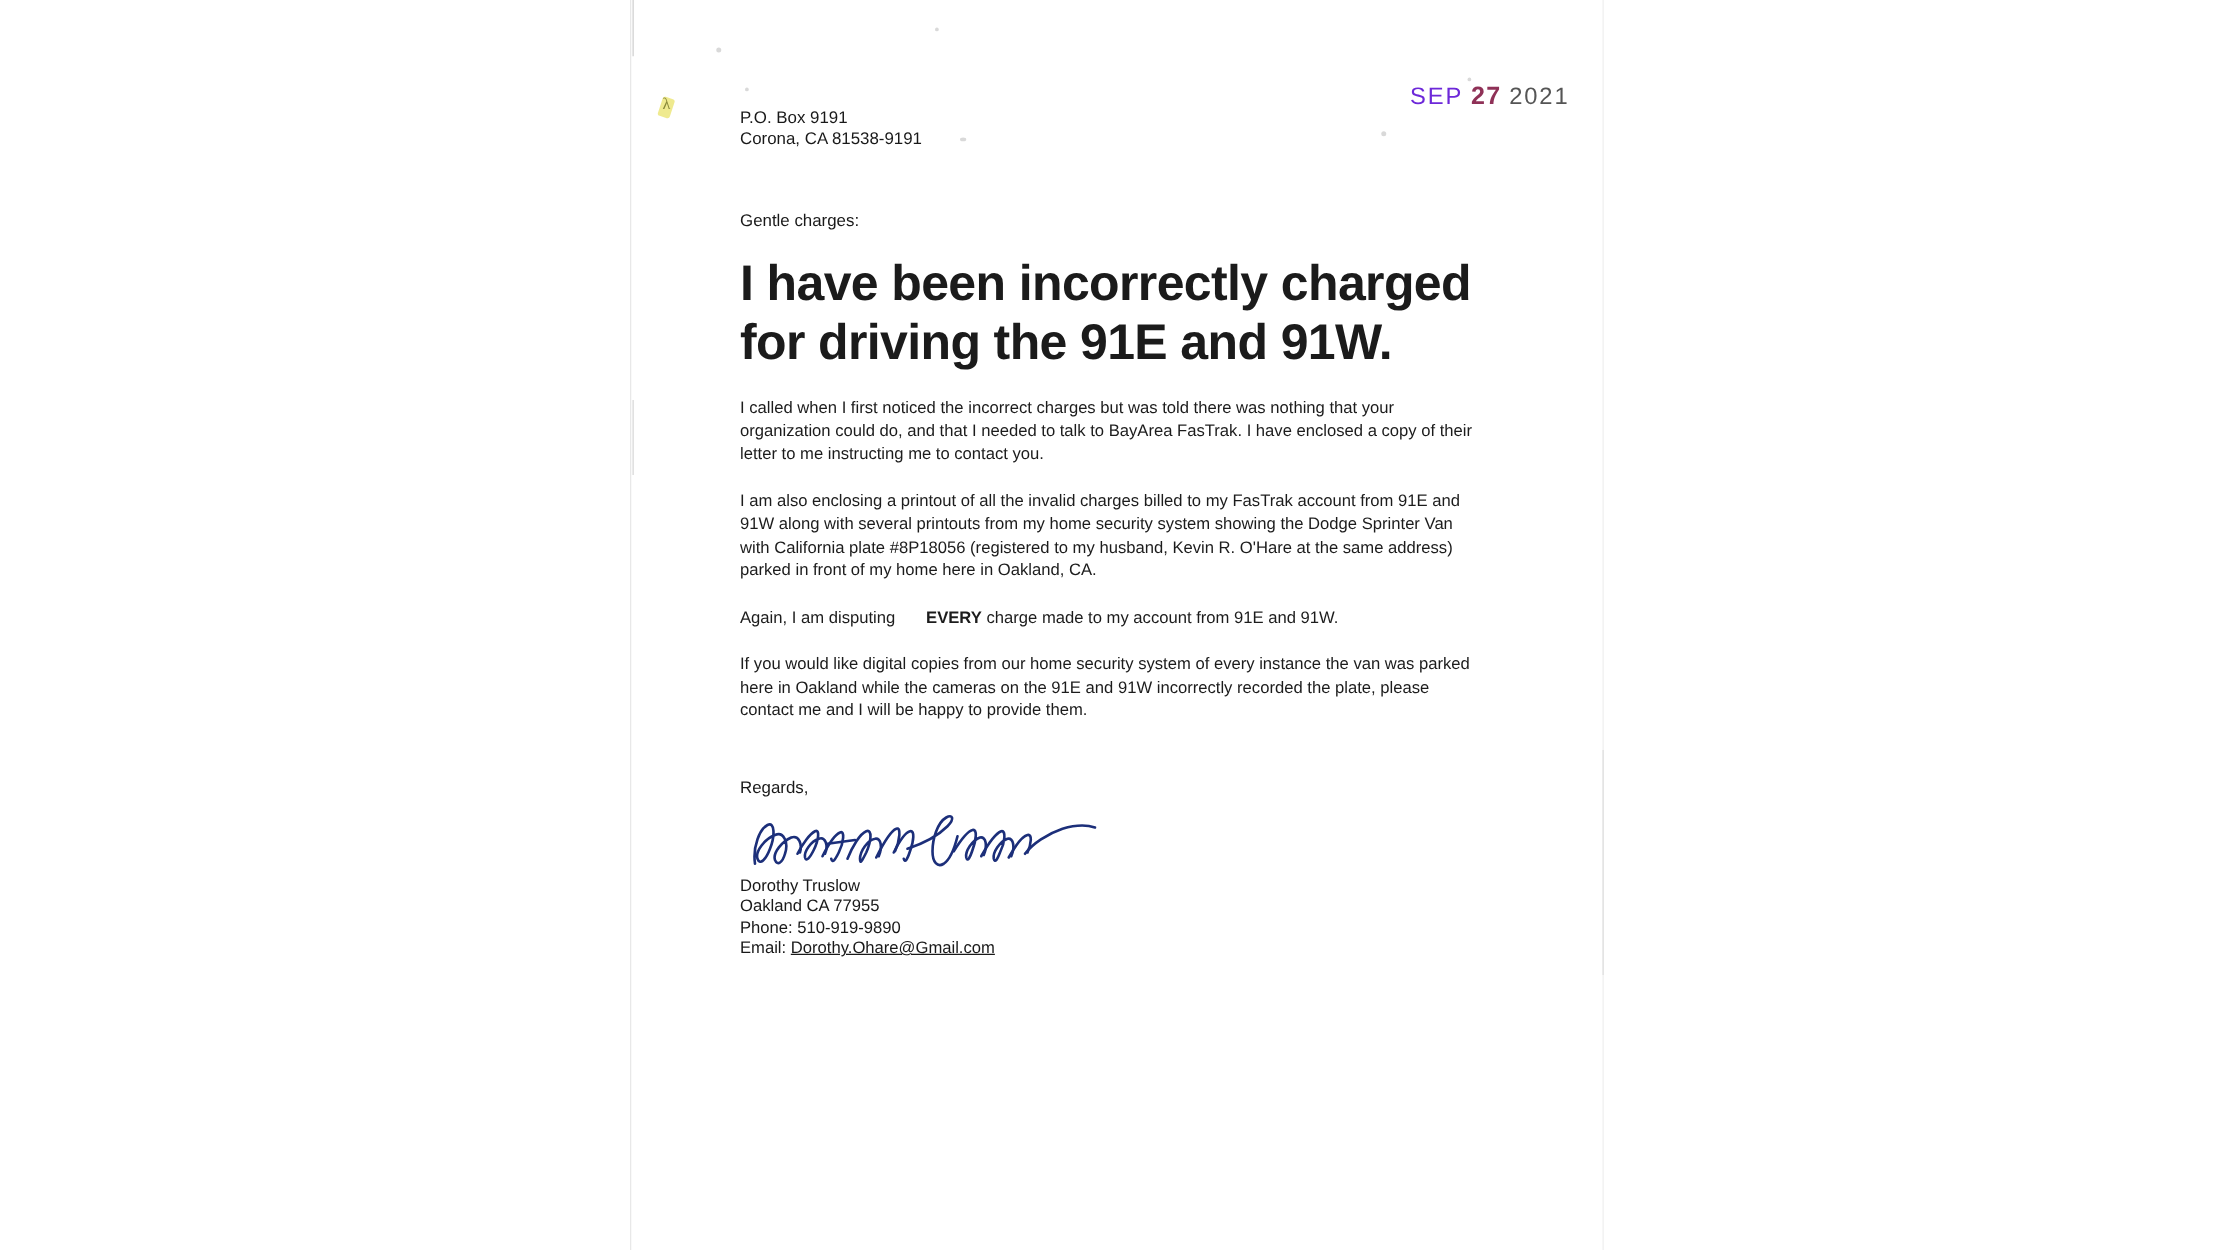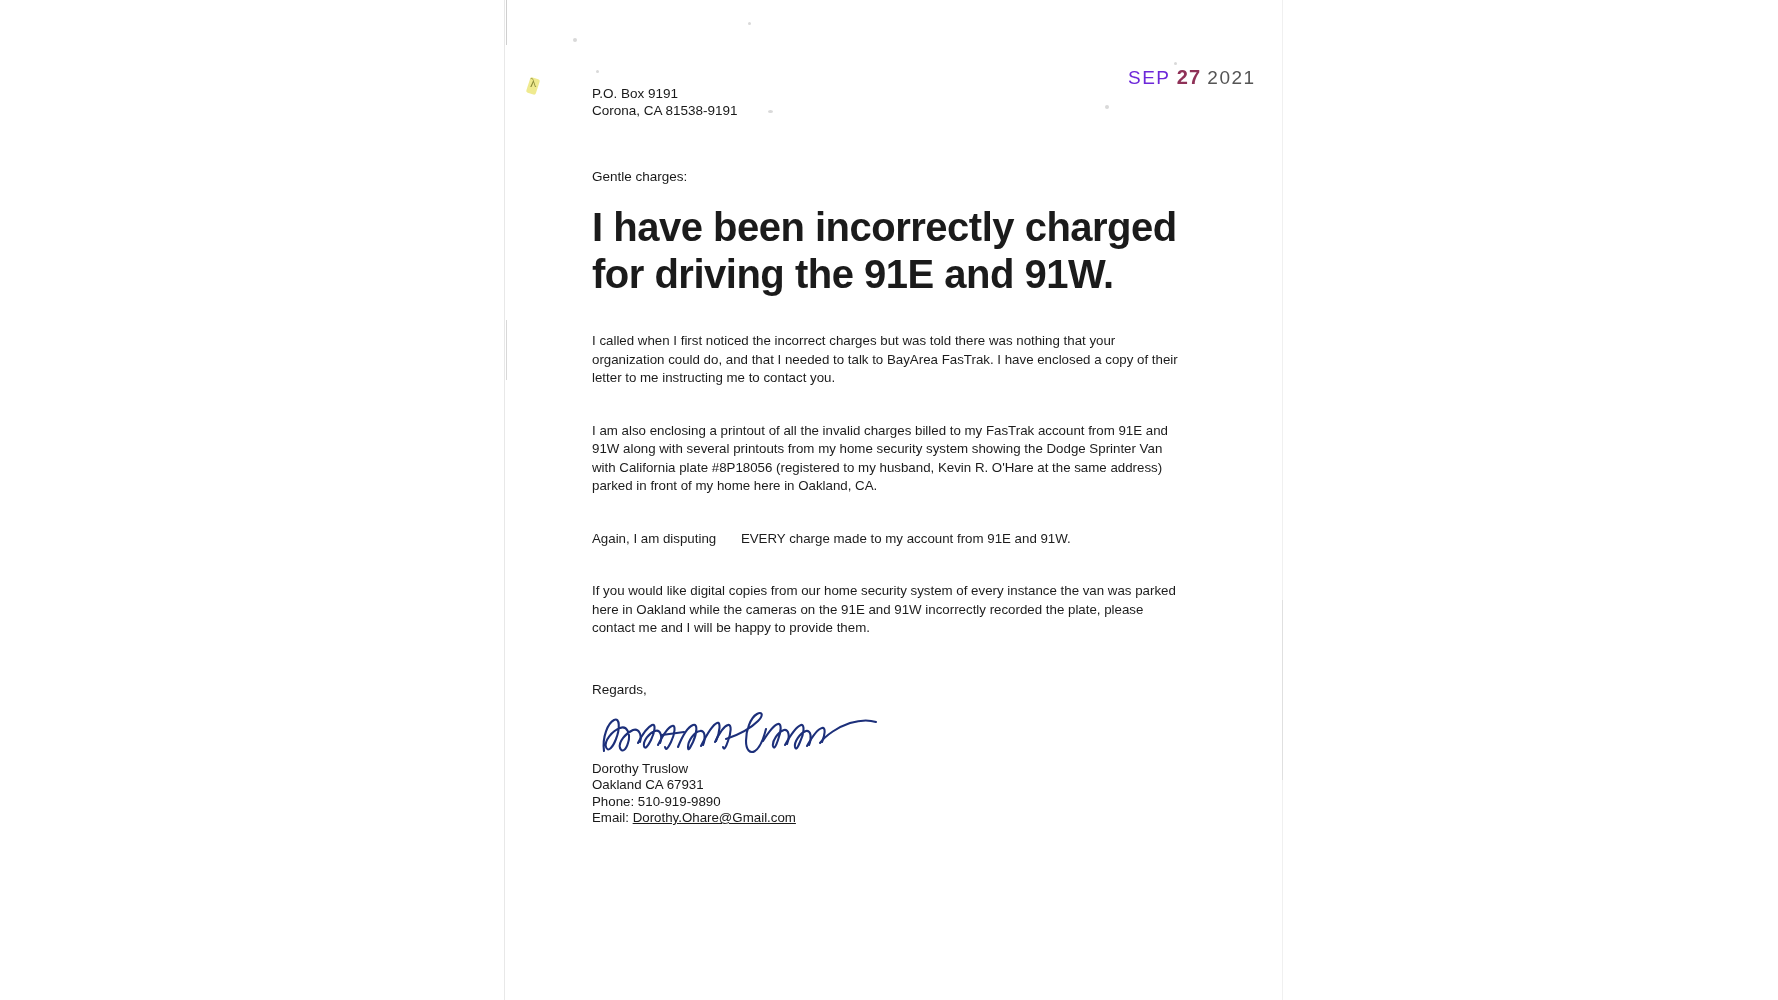--- a/index.html
+++ b/index.html
@@ -118,29 +118,29 @@
     margin-top: 20px;
     font-size: 40px;
     line-height: 47px;
     font-weight: bold;
     color: #1b1b1b;
     letter-spacing: -0.5px;
     max-width: 600px;
   }
 
   .body-para {
-    margin-top: 34px;
+    margin-top: 19px;
     font-size: 13.3px;
     line-height: 18.5px;
     color: #1c1c1c;
     max-width: 592px;
     text-align: left;
   }
   .body-para.first { }
-  .body-para b { font-weight: normal; padding-left: 21px; }
+  .body-para b { font-weight: bold; padding-left: 21px; }
 
   .regards {
     margin-top: 44px;
     font-size: 13.5px;
     color: #191919;
   }
 
   
   .signature-wrap {
     position: relative;
@@ -226,19 +226,19 @@
           <path d="M165 40 C170 32, 176 24, 180 23 C184 22, 183 31, 180 39 C178 45, 176 49, 175 45 C174 40, 180 31, 186 29 C191 28, 192 36, 189 43"></path>
           <path d="M187 44 C192 35, 198 26, 203 24 C207 23, 206 33, 202 41 C200 46, 198 50, 197 46 C196 41, 202 32, 208 30 C213 29, 214 37, 211 44"></path>
           <path d="M209 45 C214 36, 220 28, 224 27 C228 26, 227 34, 224 41"></path>
           <path d="M222 42 C228 34, 240 26, 252 22 C262 19, 272 19, 278 21"></path>
         </g>
       </svg>
     </div>
 
     <div class="signer-block">
       <div class="signer-line">Dorothy Truslow</div>
-      <div class="signer-line">Oakland CA  67931</div>
+      <div class="signer-line">Oakland CA  77955</div>
       <div class="signer-line">Phone: 510-919-9890</div>
       <div class="signer-line"><span>Email: </span><span class="email-link">Dorothy.Ohare@Gmail.com</span></div>
     </div>
 
   </div>
 </div>
 
 </body></html>

